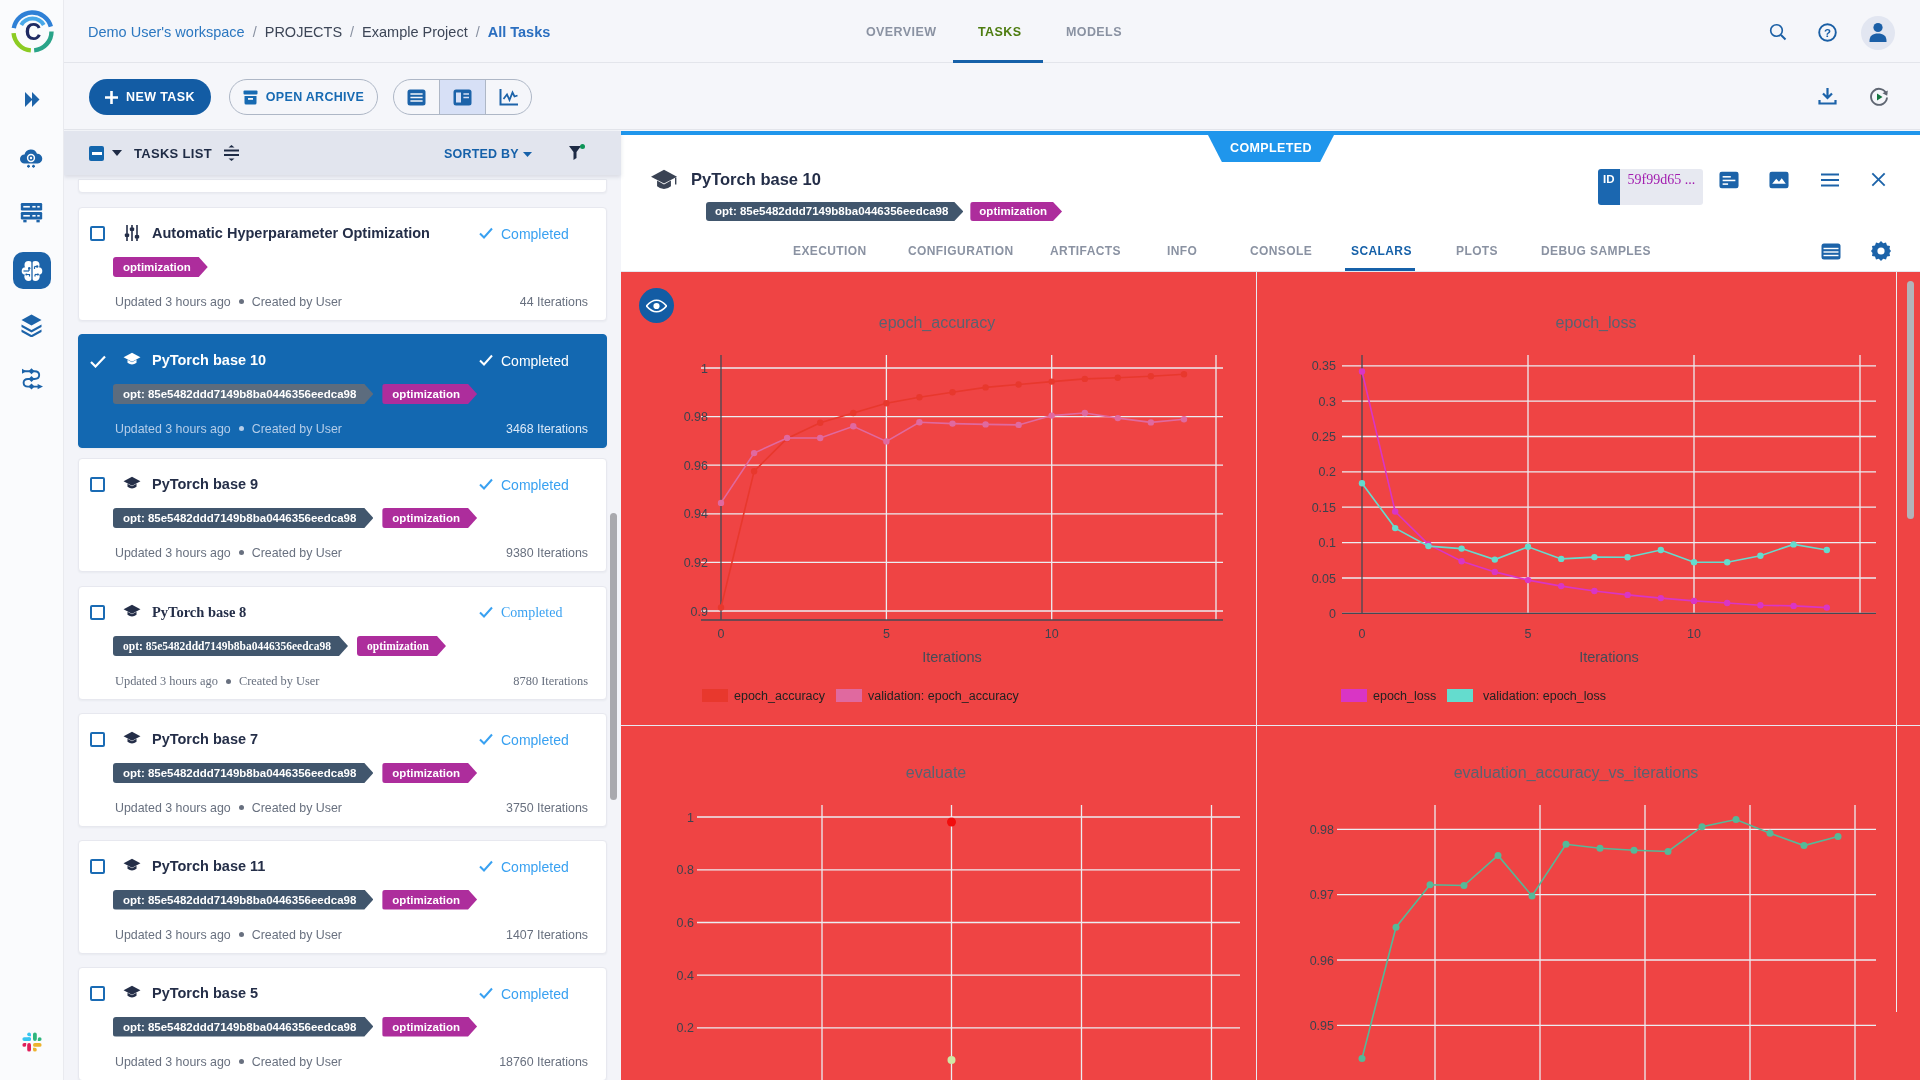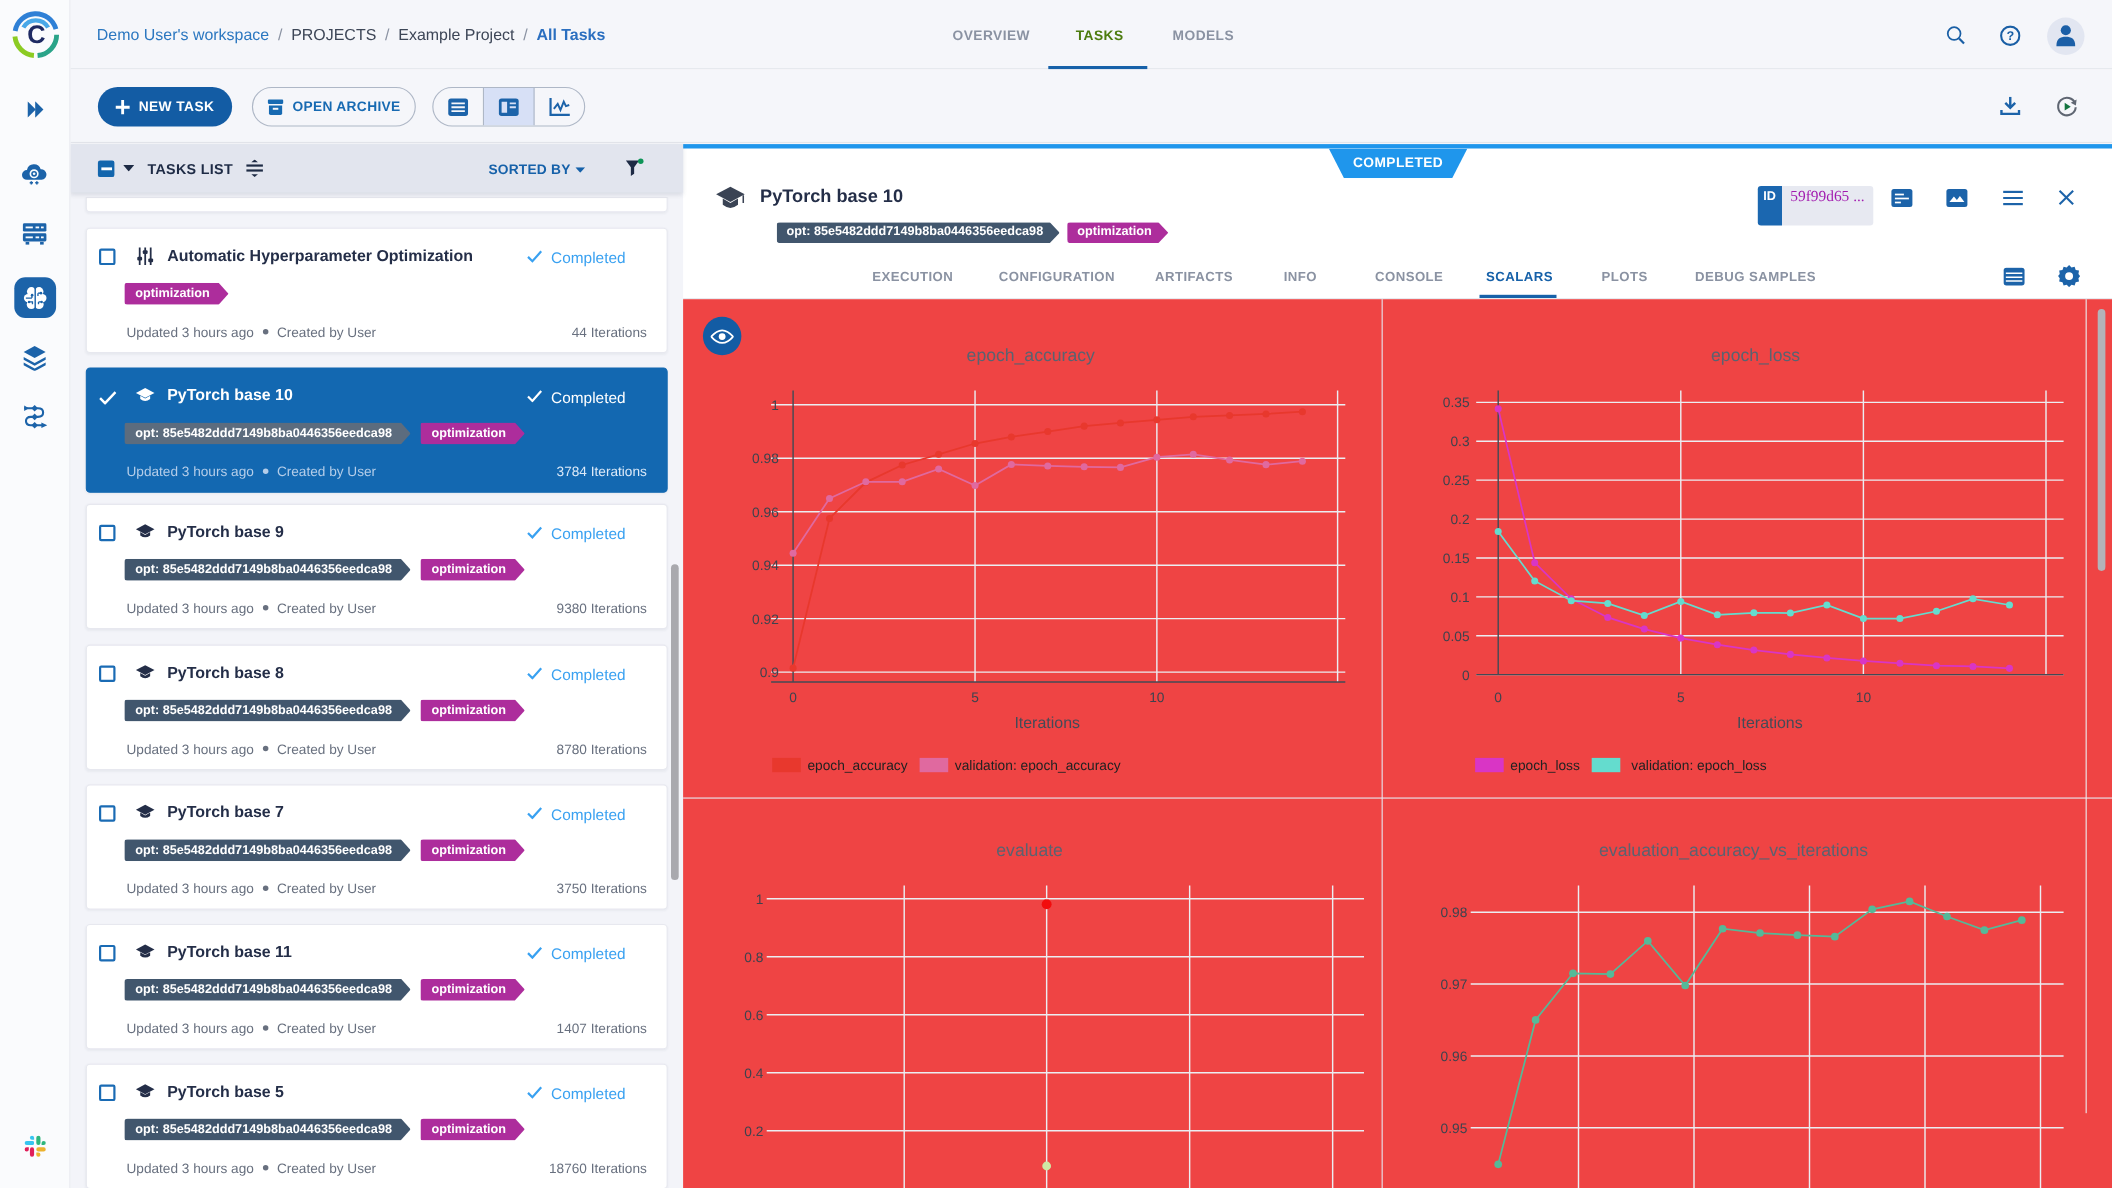--- a/index.html
+++ b/index.html
@@ -327,21 +327,21 @@
     <div class="c-title">PyTorch base 10</div>
     <svg class="c-check" width="14" height="12">
           <polyline points="1,6.5 5,10.5 13,1.5" stroke="#fff" stroke-width="2" fill="none"></polyline>
         </svg>
     <div class="c-status" style="left:422px;">Completed</div>
     <div class="tagrow">
           <div class="tag opt">opt: 85e5482ddd7149b8ba0446356eedca98</div>
           <div class="tag optim">optimization</div>
         </div>
     <div class="c-meta">Updated 3 hours ago<span class="c-dot"></span>Created by User</div>
-    <div class="c-iter">3784 Iterations</div>
+    <div class="c-iter">3468 Iterations</div>
   </div>
 
   <div class="card" style="top:327px;">
     <div class="cb"></div>
     <svg style="position:absolute;left:44px;top:16px;" width="18" height="18" viewBox="0 0 32 32">
           <path d="M16 3 L31 11 L16 19 L1 11 Z" fill="#242e48"></path>
           <path d="M8 15.5 L8 21 Q16 27 24 21 L24 15.5 L16 20 Z" fill="#242e48"></path>
         </svg>
     <div class="c-title">PyTorch base 9</div>
     <svg class="c-check" width="14" height="12">
@@ -349,21 +349,21 @@
         </svg>
     <div class="c-status" style="left:422px;">Completed</div>
     <div class="tagrow">
           <div class="tag opt">opt: 85e5482ddd7149b8ba0446356eedca98</div>
           <div class="tag optim">optimization</div>
         </div>
     <div class="c-meta">Updated 3 hours ago<span class="c-dot"></span>Created by User</div>
     <div class="c-iter">9380 Iterations</div>
   </div>
 
-  <div class="card" style="top:455px;">
+  <div class="card" style="top:455px;font-family:Liberation Serif, serif;">
     <div class="cb"></div>
     <svg style="position:absolute;left:44px;top:16px;" width="18" height="18" viewBox="0 0 32 32">
           <path d="M16 3 L31 11 L16 19 L1 11 Z" fill="#242e48"></path>
           <path d="M8 15.5 L8 21 Q16 27 24 21 L24 15.5 L16 20 Z" fill="#242e48"></path>
         </svg>
     <div class="c-title">PyTorch base 8</div>
     <svg class="c-check" width="14" height="12">
           <polyline points="1,6.5 5,10.5 13,1.5" stroke="#39a1f1" stroke-width="2" fill="none"></polyline>
         </svg>
     <div class="c-status" style="left:422px;">Completed</div>

